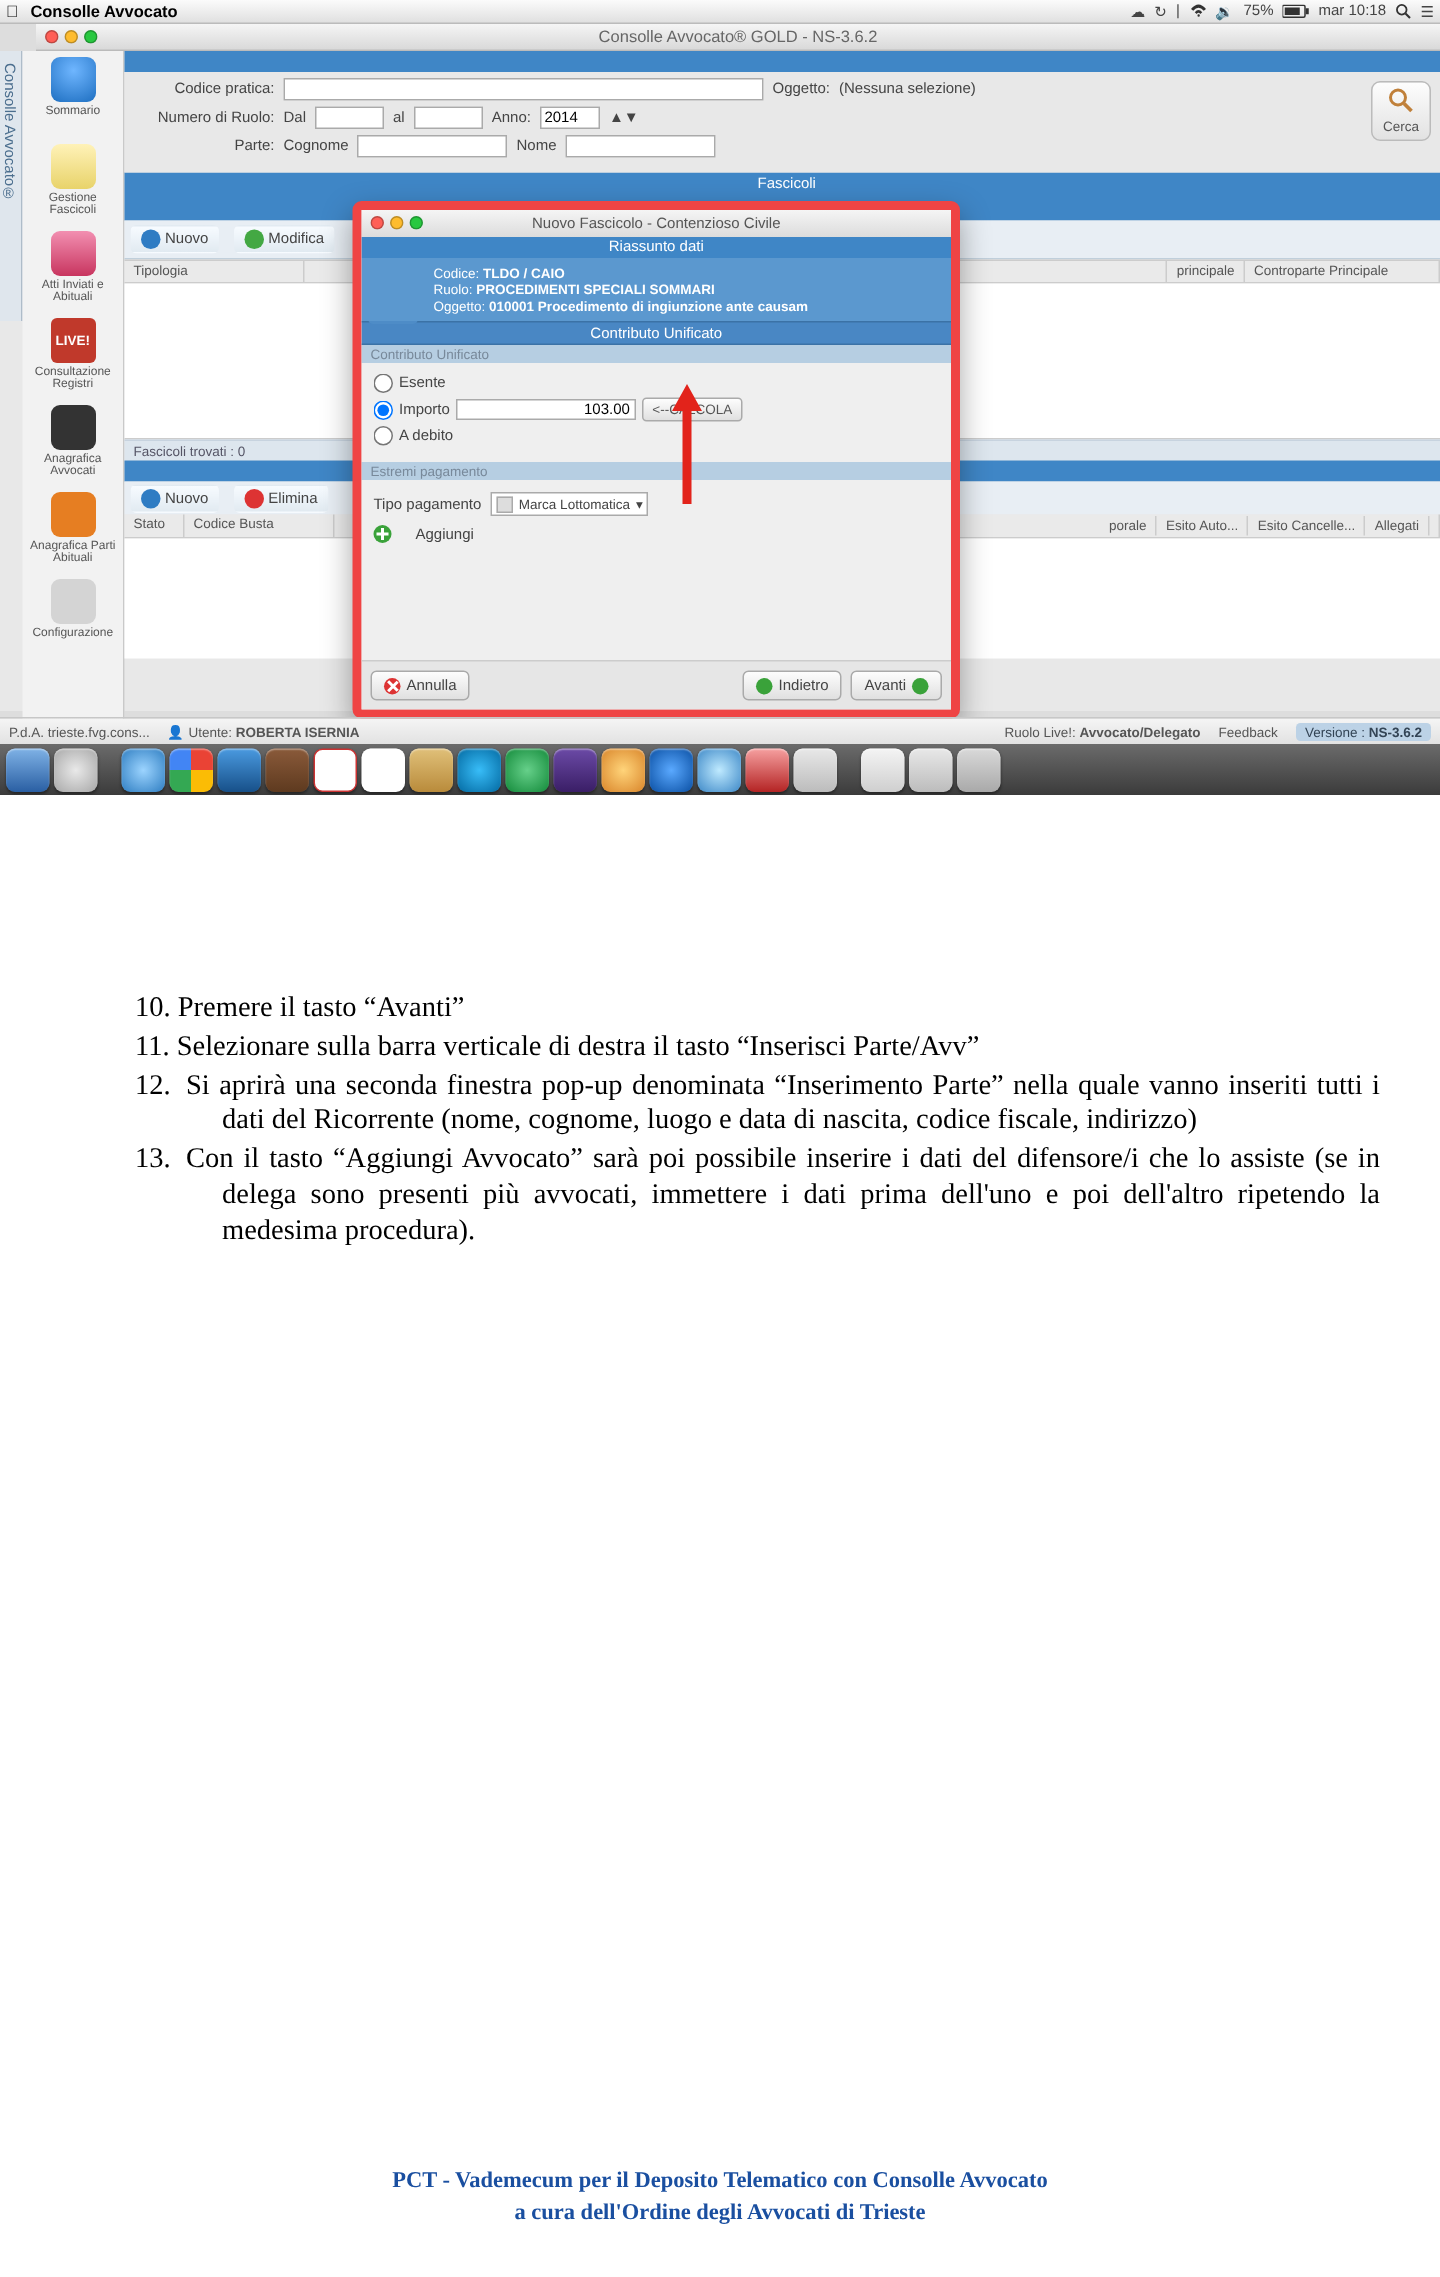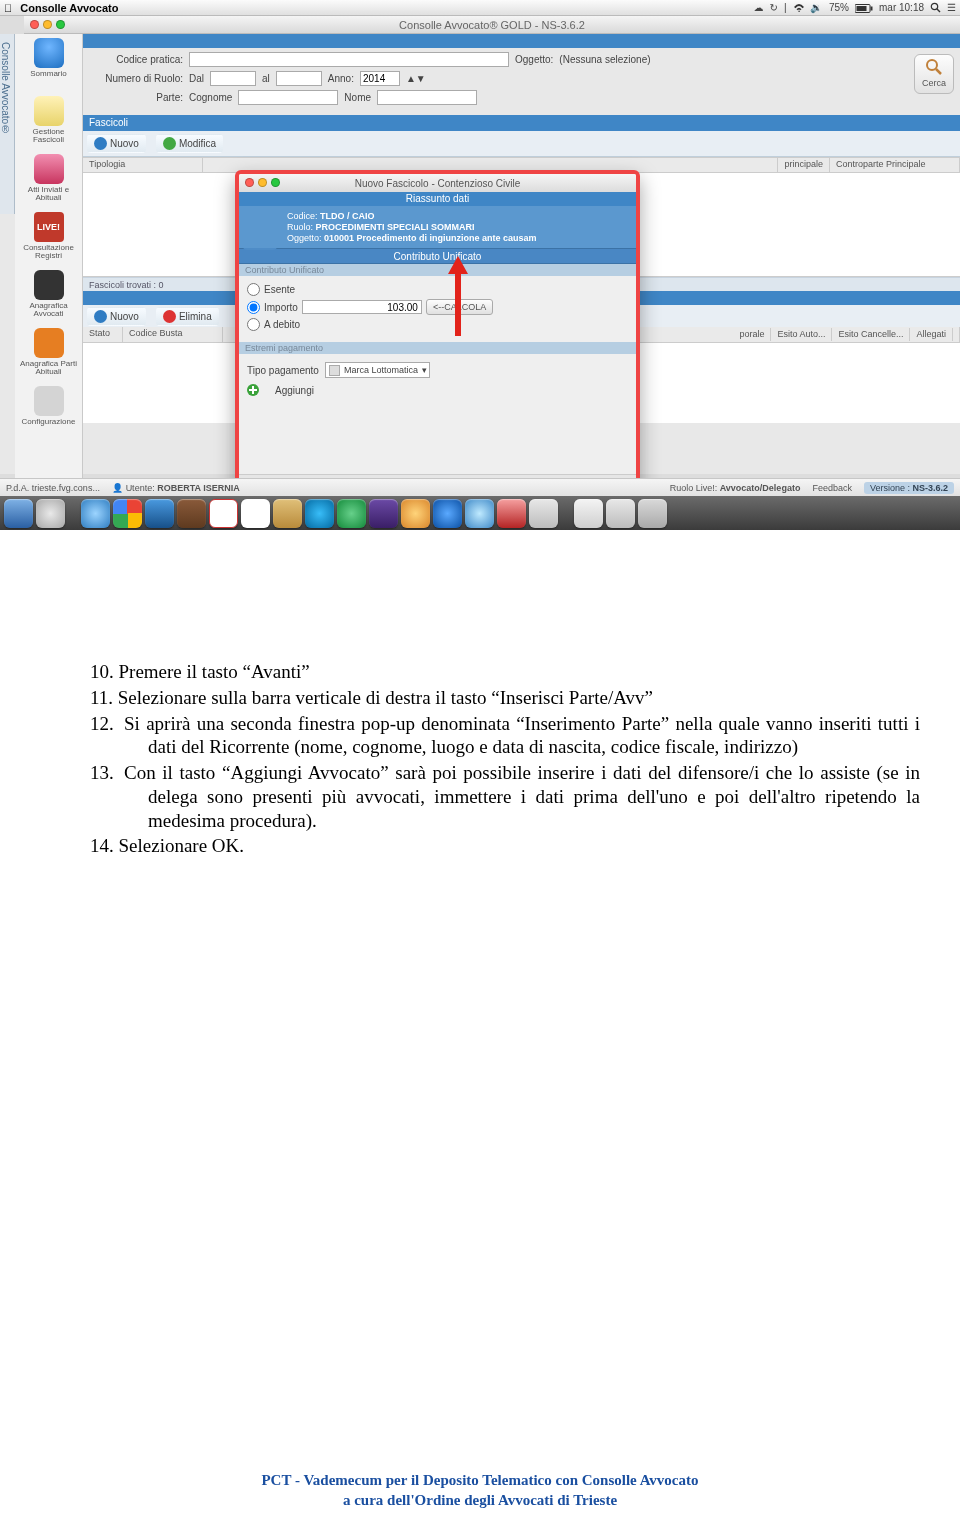--- a/index.html
+++ b/index.html
@@ -46,42 +46,42 @@
   .search-panel { background: #e8e8e8; padding: 4px 8px 6px; position: relative; }
   .row { display: flex; align-items: center; gap: 6px; margin-bottom: 4px; font-size: 10px; color: #444; }
   .row .lab { width: 92px; text-align: right; }
   .row input[type=text] { height: 15px; border: 1px solid #aaa; background: #fff; font-size: 10px; padding: 0 2px; }
   .ogg-lab { white-space: nowrap; }
 
   .cerca-btn { position: absolute; right: 6px; top: 6px; width: 40px; height: 40px; background: linear-gradient(#fdfdfd,#e2e2e2); border: 1px solid #bbb; border-radius: 6px; text-align: center; }
   .cerca-btn .mag { width: 18px; height: 18px; margin: 3px auto 0; }
   .cerca-btn .txt { font-size: 9px; color: #555; }
 
-  .blue-tab { height: 16px; background: #3f86c6; color: #fff; font-size: 10px; padding-left: 6px; line-height: 16px; }
+  .blue-tab { height: 32px; background: #3f86c6; color: #fff; font-size: 10px; padding-left: 6px; line-height: 16px; text-align: center; }
 
   .toolbar { height: 26px; background: #e8eef4; border-bottom: 1px solid #c0cfdb; display: flex; align-items: center; gap: 10px; padding-left: 4px; }
   .tool { display: flex; align-items: center; gap: 3px; font-size: 10px; color: #444; padding: 2px 6px; border: 1px solid transparent; border-radius: 4px; background: linear-gradient(#f7fbff,#e1eaf1); justify-content: space-between; }
   .tool .dot { width: 13px; height: 13px; border-radius: 50%; }
   .tool .d-blue { background:#2f7cc3; }
   .tool .d-green { background:#43a843; }
 
   .grid-head { height: 16px; background: #eaeaea; display: flex; font-size: 9px; color: #555; border-top: 1px solid #ccc; border-bottom: 1px solid #ccc; }
   .grid-head div { padding: 1px 6px; border-right: 1px solid #ccc; }
 
   .fasc-found { height: 14px; background: #dde6ee; border-top: 1px solid #c7d3df; font-size: 9px; color: #556; padding-left: 6px; line-height: 14px; }
 
   .dep-bar { height: 14px; background: #3f86c6; }
   .dep-tools { height: 22px; background: #e8eef4; display: flex; align-items: center; gap: 10px; padding-left: 4px; }
 
   .dep-head { height: 16px; background: #eaeaea; display: flex; font-size: 9px; color: #555; border-bottom: 1px solid #ccc; }
   .dep-head div { padding: 1px 6px; border-right: 1px solid #ccc; flex: 0 0 auto; }
   .dep-head .r { margin-left: auto; display: flex; }
 
   
-  .modal { position: absolute; left: 235px; top: 100px; width: 405px; background: #efefef; border: 4px solid #ef4444; border-radius: 6px; box-shadow: 0 8px 20px rgba(0,0,0,.35); overflow: hidden; margin-top: 36px; }
+  .modal { position: absolute; left: 235px; top: 100px; width: 405px; background: #efefef; border: 6px solid #ef4444; border-radius: 6px; box-shadow: 0 8px 20px rgba(0,0,0,.35); overflow: hidden; }
   .modal-title { height: 18px; background: linear-gradient(#f5f5f5,#dcdcdc); display:flex; align-items:center; justify-content:center; font-size:10px; color:#555; position:relative; }
   .modal-title .traffic { top: 4px; }
   .m-blue-head { background:#3f86c6; color:#fff; text-align:center; font-size:10px; height:14px; line-height:14px; }
   .m-summary { background:#5b98cf; padding: 4px 8px; font-size:9px; color:#fff; position:relative; }
   .m-summary .sl { display:block; margin:1px 0; }
   .modal .m-left { position:absolute; left:4px; top:36px; width:34px; height:40px; background:#4e8cc7; border-radius:4px; text-align:center; }
   .modal .m-left .ic { width:22px; height:22px; margin:2px auto 0; background: linear-gradient(#fff2b8,#e8d36a); border-radius:4px; }
   .modal .m-left .lbl { font-size:7px; color:#fff; line-height:1; }
   .m-summary-pad { padding-left: 40px; }
   .m-sec-head { background:#4987c4; border-top:1px solid #3b72a6; border-bottom:1px solid #3b72a6; color:#fff; text-align:center; font-size:10px; height:16px; line-height:16px; }
@@ -423,21 +423,20 @@
     </div>
 
   </div>
 
   <div class="doc">
     <ol>
       <li class="simple">10. Premere il tasto “Avanti”</li>
       <li class="simple">11. Selezionare sulla barra verticale di destra il tasto “Inserisci Parte/Avv”</li>
       <li class="hang"><span class="num">12.</span><span>Si aprirà una seconda finestra pop-up denominata “Inserimento Parte” nella quale vanno inseriti tutti i dati del Ricorrente (nome, cognome, luogo e data di nascita, codice fiscale, indirizzo)</span></li>
       <li class="hang"><span class="num">13.</span><span>Con il tasto “Aggiungi Avvocato” sarà poi possibile inserire i dati del difensore/i che lo assiste (se in delega sono presenti più avvocati, immettere i dati prima dell'uno e poi dell'altro ripetendo la medesima procedura).</span></li>
-      <li class="simple">14. Selezionare OK.</li>
     </ol>
   </div>
 
   <div class="footer">
     <div>PCT - Vademecum per il Deposito Telematico con Consolle Avvocato</div>
     <div>a cura dell'Ordine degli Avvocati di Trieste</div>
   </div>
 
 </div>
 

